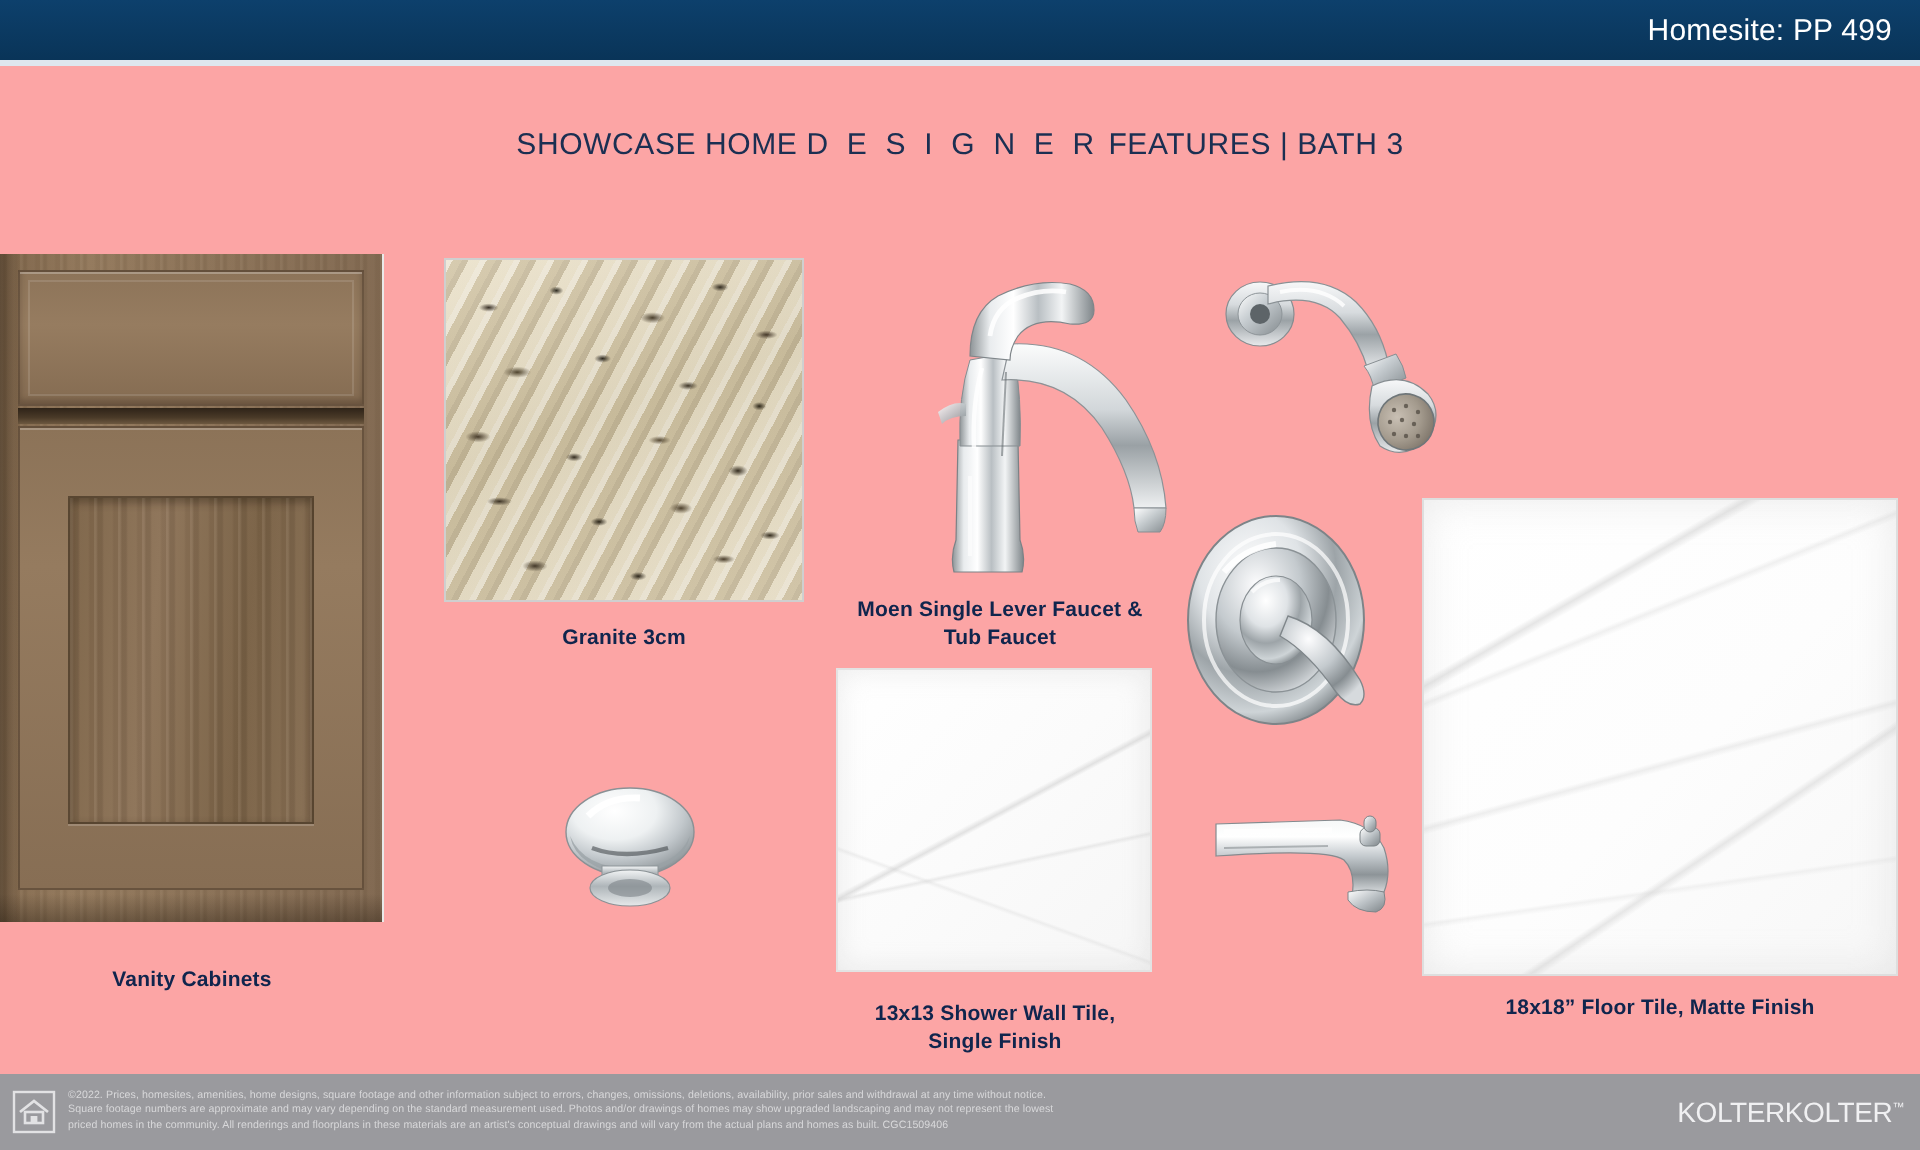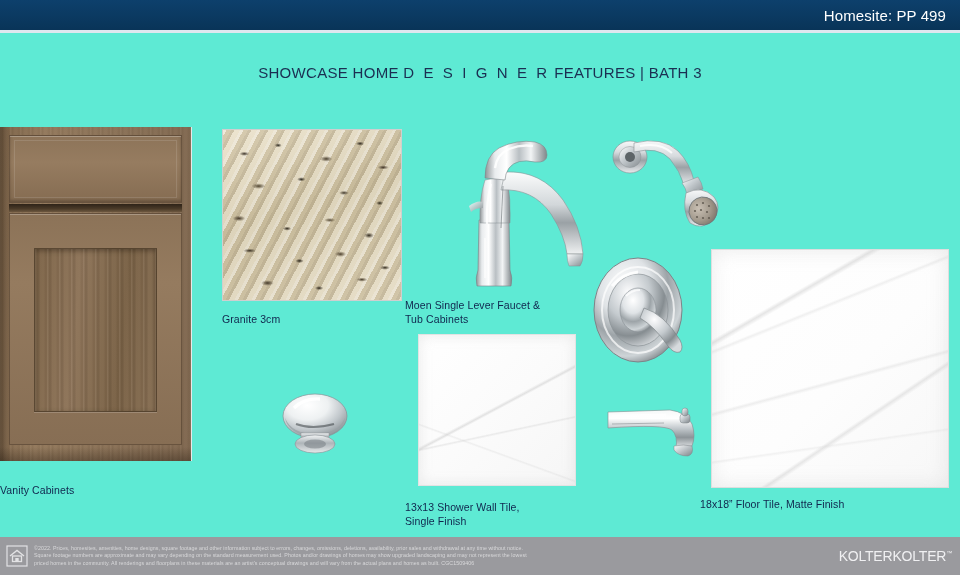--- a/index.html
+++ b/index.html
@@ -2,21 +2,21 @@
 <html><head>
 <meta charset="utf-8">
 <style>
   * { box-sizing: border-box; margin: 0; padding: 0; }
   html, body {
     width: 960px; height: 575px;
     background: #ffffff;
     font-family: "Liberation Sans", sans-serif;
     overflow: hidden;
   }
-  .page { position: relative; width: 960px; height: 575px; background: #5eead4; }
+  .page { position: relative; width: 960px; height: 575px; background: #fca5a5; }
 
   
   .header-bar {
     position: absolute; left: 0; top: 0; width: 960px; height: 30px;
     background: #0b3c66;
     background: linear-gradient(180deg,#0d406c 0%,#093458 100%);
     display: flex; align-items: center; justify-content: flex-end;
   }
   .header-title {
     color: #ffffff; font-size: 15px; font-weight: 400;
@@ -32,22 +32,22 @@
     position: absolute; left: 0; top: 64px; width: 960px;
     text-align: center; color: #1b2f52;
     font-size: 15px; font-weight: 400; letter-spacing: .3px;
     white-space: nowrap;
   }
   .page-title .spaced { letter-spacing: 2.6px; }
 
   
   .item { position: absolute; }
   .caption {
-    color: #10254d; font-size: 10.5px; font-weight: normal;
-    line-height: 14px; letter-spacing: .1px;
+    color: #10254d; font-size: 10.5px; font-weight: bold;
+    text-align: center; line-height: 14px; letter-spacing: .1px;
   }
 
   
   .cabinet {
     position: absolute; left: 0; top: 127px; width: 192px; height: 334px;
     background: #8a7258;
     background: linear-gradient(92deg,#7d6449 0%,#93795c 22%,#8b7257 55%,#806850 100%);
     border-right: 1px solid #e9e9e9;
     overflow: hidden;
   }
@@ -264,21 +264,21 @@
     <path d="M40 40 Q42 26 54 21 Q66 16 78 18" fill="none" stroke="#ffffff" stroke-width="2.4" opacity=".85"></path>
 
     <path d="M14 78 Q22 72 28 74 L28 80 Q20 80 16 84 Z" fill="url(#chromeC)" opacity=".9"></path>
 
     <path d="M32 96 Q31 74 36 56" fill="none" stroke="#ffffff" stroke-width="2.2" opacity=".8"></path>
     <path d="M46 100 Q47 78 48 58" fill="none" stroke="#5f666a" stroke-width="1" opacity=".55"></path>
     <path d="M30 150 L30 110" stroke="#ffffff" stroke-width="2" opacity=".6"></path>
   </svg>
   <div class="caption faucet-caption">
     <div>Moen Single Lever Faucet &amp;</div>
-    <div>Tub Cabinets</div>
+    <div>Tub Faucet</div>
   </div>
 
   <svg class="item" style="left:602px; top:131px;" width="118" height="108" viewBox="0 0 118 108">
     <defs>
       <linearGradient id="shA" x1="0" y1="0" x2="0" y2="1">
         <stop offset="0%" stop-color="#f7f8f9"></stop>
         <stop offset="35%" stop-color="#d7dbde"></stop>
         <stop offset="60%" stop-color="#9ba2a6"></stop>
         <stop offset="100%" stop-color="#e8eaec"></stop>
       </linearGradient>

